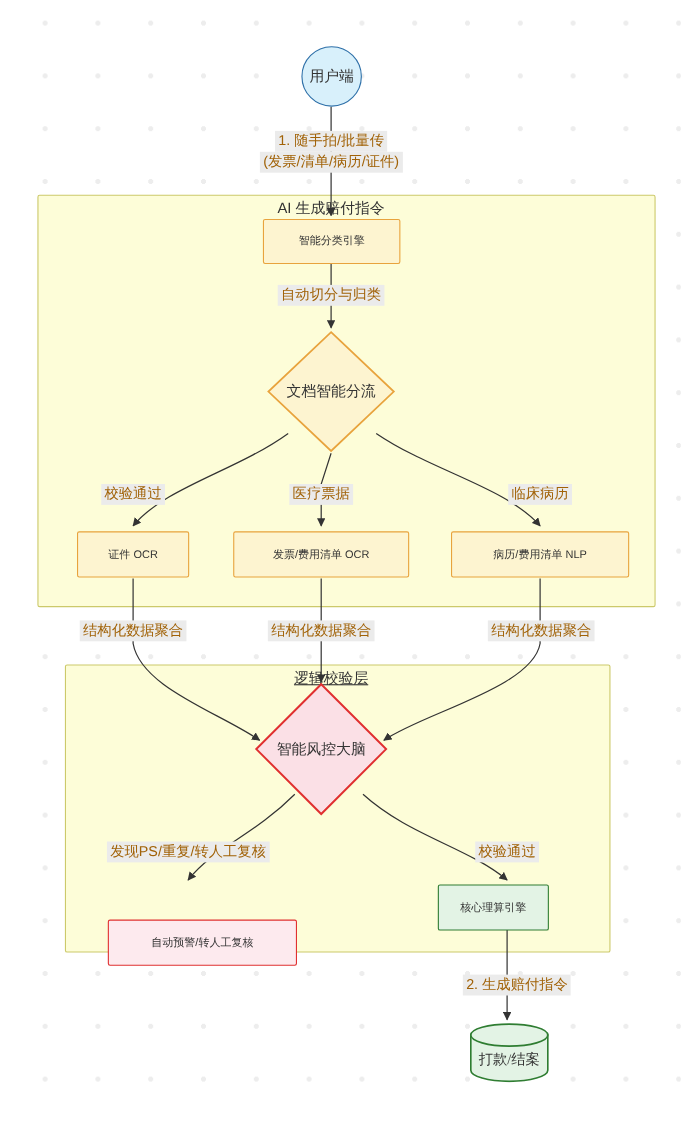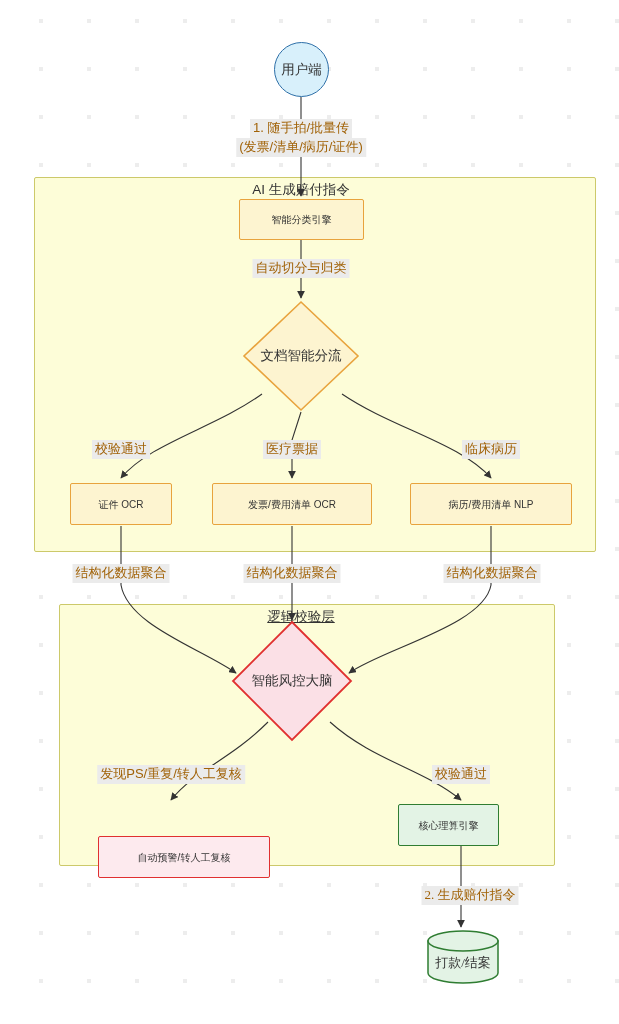--- a/index.html
+++ b/index.html
@@ -227,15 +227,15 @@
   <div class="edge-label" style="left:292px; top:440px;">医疗票据</div>
   <div class="edge-label" style="left:491px; top:440px;">临床病历</div>
 
   <div class="edge-label" style="left:121px; top:564px;">结构化数据聚合</div>
   <div class="edge-label" style="left:292px; top:564px;">结构化数据聚合</div>
   <div class="edge-label" style="left:492px; top:564px;">结构化数据聚合</div>
 
   <div class="edge-label" style="left:171px; top:765px;">发现PS/重复/转人工复核</div>
   <div class="edge-label" style="left:461px; top:765px;">校验通过</div>
 
-  <div class="edge-label" style="left:470px; top:886px;font-family:Liberation Serif, serif;">2. 生成赔付指令</div>
+  <div class="edge-label" style="left:470px; top:886px;">2. 生成赔付指令</div>
 
 </div>
 
 </body></html>

